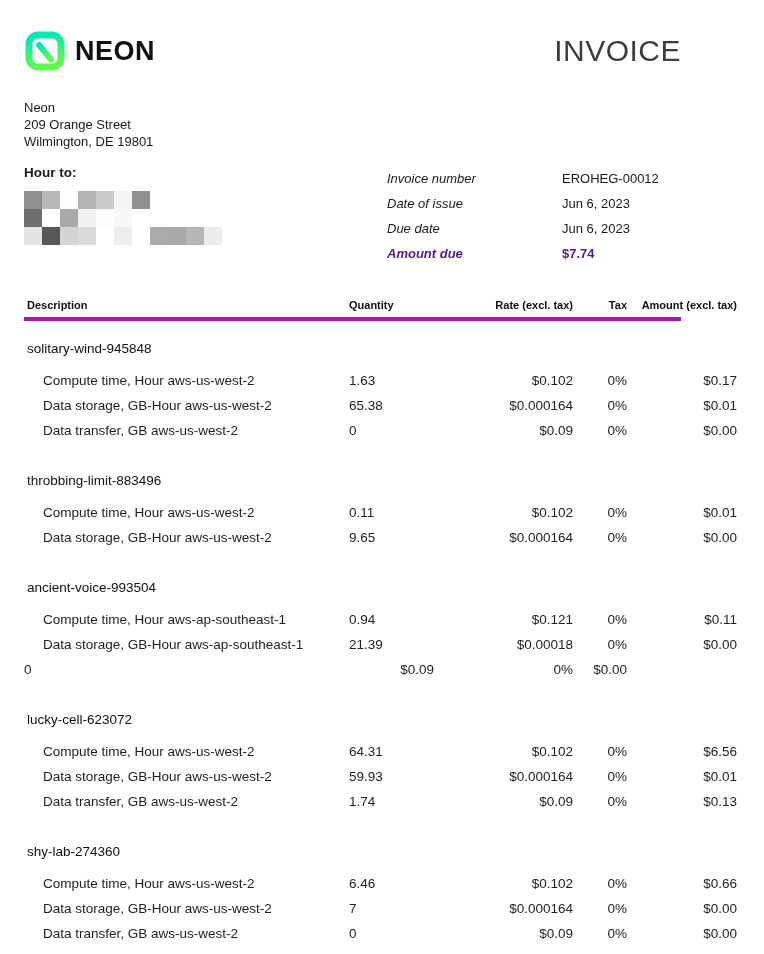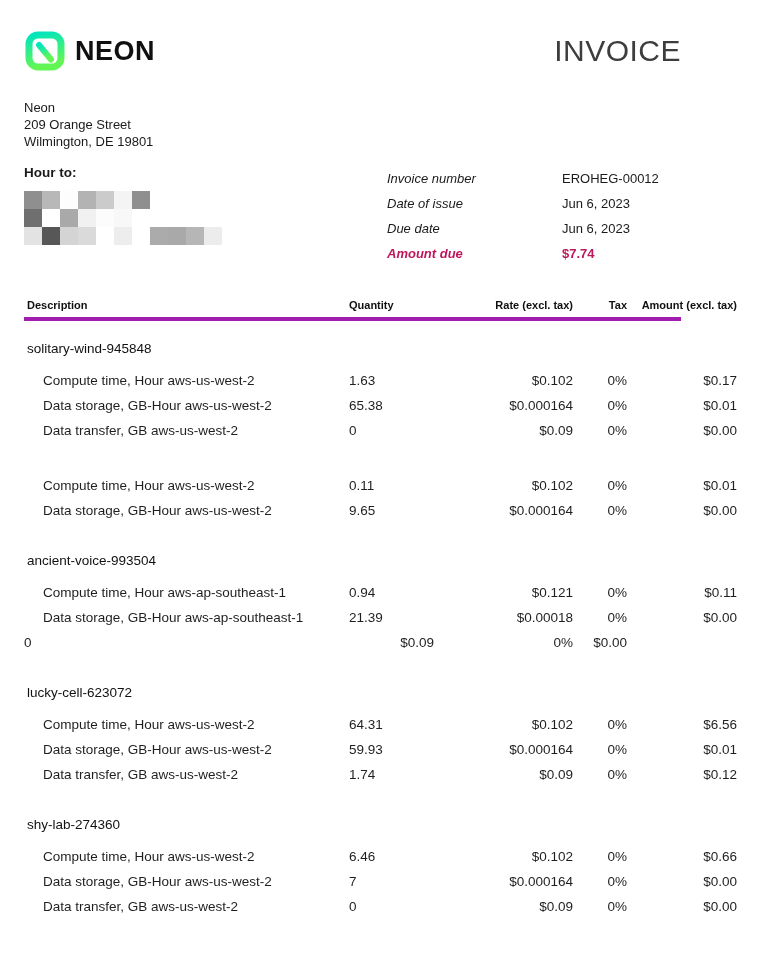--- a/index.html
+++ b/index.html
@@ -23,21 +23,21 @@
   .ship-meta { display:flex; margin-top:15px; align-items:flex-start; }
   .ship { width:363px; }
   .ship-label { font-size:13.5px; font-weight:700; }
   .mosaic { margin-top:11px; }
   .m-row { display:flex; height:18px; }
   .m-cell { width:18px; height:18px; }
 
   .meta { flex:1; font-size:13px; padding-top:1px; }
   .meta-row { display:flex; height:25px; align-items:center; }
   .meta-label { width:175px;font-style:italic; }
-  .meta-row.bold .meta-label, .meta-row.bold .meta-value { font-weight:700; color:#be185d; }
+  .meta-row.bold .meta-label, .meta-row.bold .meta-value { font-weight:700; color:#4c1d95; }
 
   
   .table { margin-top:33px; }
   .grid-row {
     display:grid;
     grid-template-columns:325px 85px 139px 54px 110px;
     align-items:center;
   }
   .thead {
     font-size:11px; font-weight:700; color:#101010;
@@ -183,20 +183,21 @@
     <div class="c-desc">Data transfer, GB aws-us-west-2</div>
     <div class="c-qty">0</div>
     <div class="c-rate">$0.09</div>
     <div class="c-tax">0%</div>
     <div class="c-amount">$0.00</div>
   </div>
 </div>
   </div>
 
   <div class="group">
+    <div class="group-name">throbbing-limit-883496</div>
     <div>
   <div class="grid-row item-row">
     <div class="c-desc">Compute time, Hour aws-us-west-2</div>
     <div class="c-qty">0.11</div>
     <div class="c-rate">$0.102</div>
     <div class="c-tax">0%</div>
     <div class="c-amount">$0.01</div>
   </div>
 
   <div class="grid-row item-row">
@@ -254,21 +255,21 @@
     <div class="c-rate">$0.000164</div>
     <div class="c-tax">0%</div>
     <div class="c-amount">$0.01</div>
   </div>
 
   <div class="grid-row item-row">
     <div class="c-desc">Data transfer, GB aws-us-west-2</div>
     <div class="c-qty">1.74</div>
     <div class="c-rate">$0.09</div>
     <div class="c-tax">0%</div>
-    <div class="c-amount">$0.12</div>
+    <div class="c-amount">$0.13</div>
   </div>
 </div>
   </div>
 
   <div class="group">
     <div class="group-name">shy-lab-274360</div>
     <div>
   <div class="grid-row item-row">
     <div class="c-desc">Compute time, Hour aws-us-west-2</div>
     <div class="c-qty">6.46</div>

